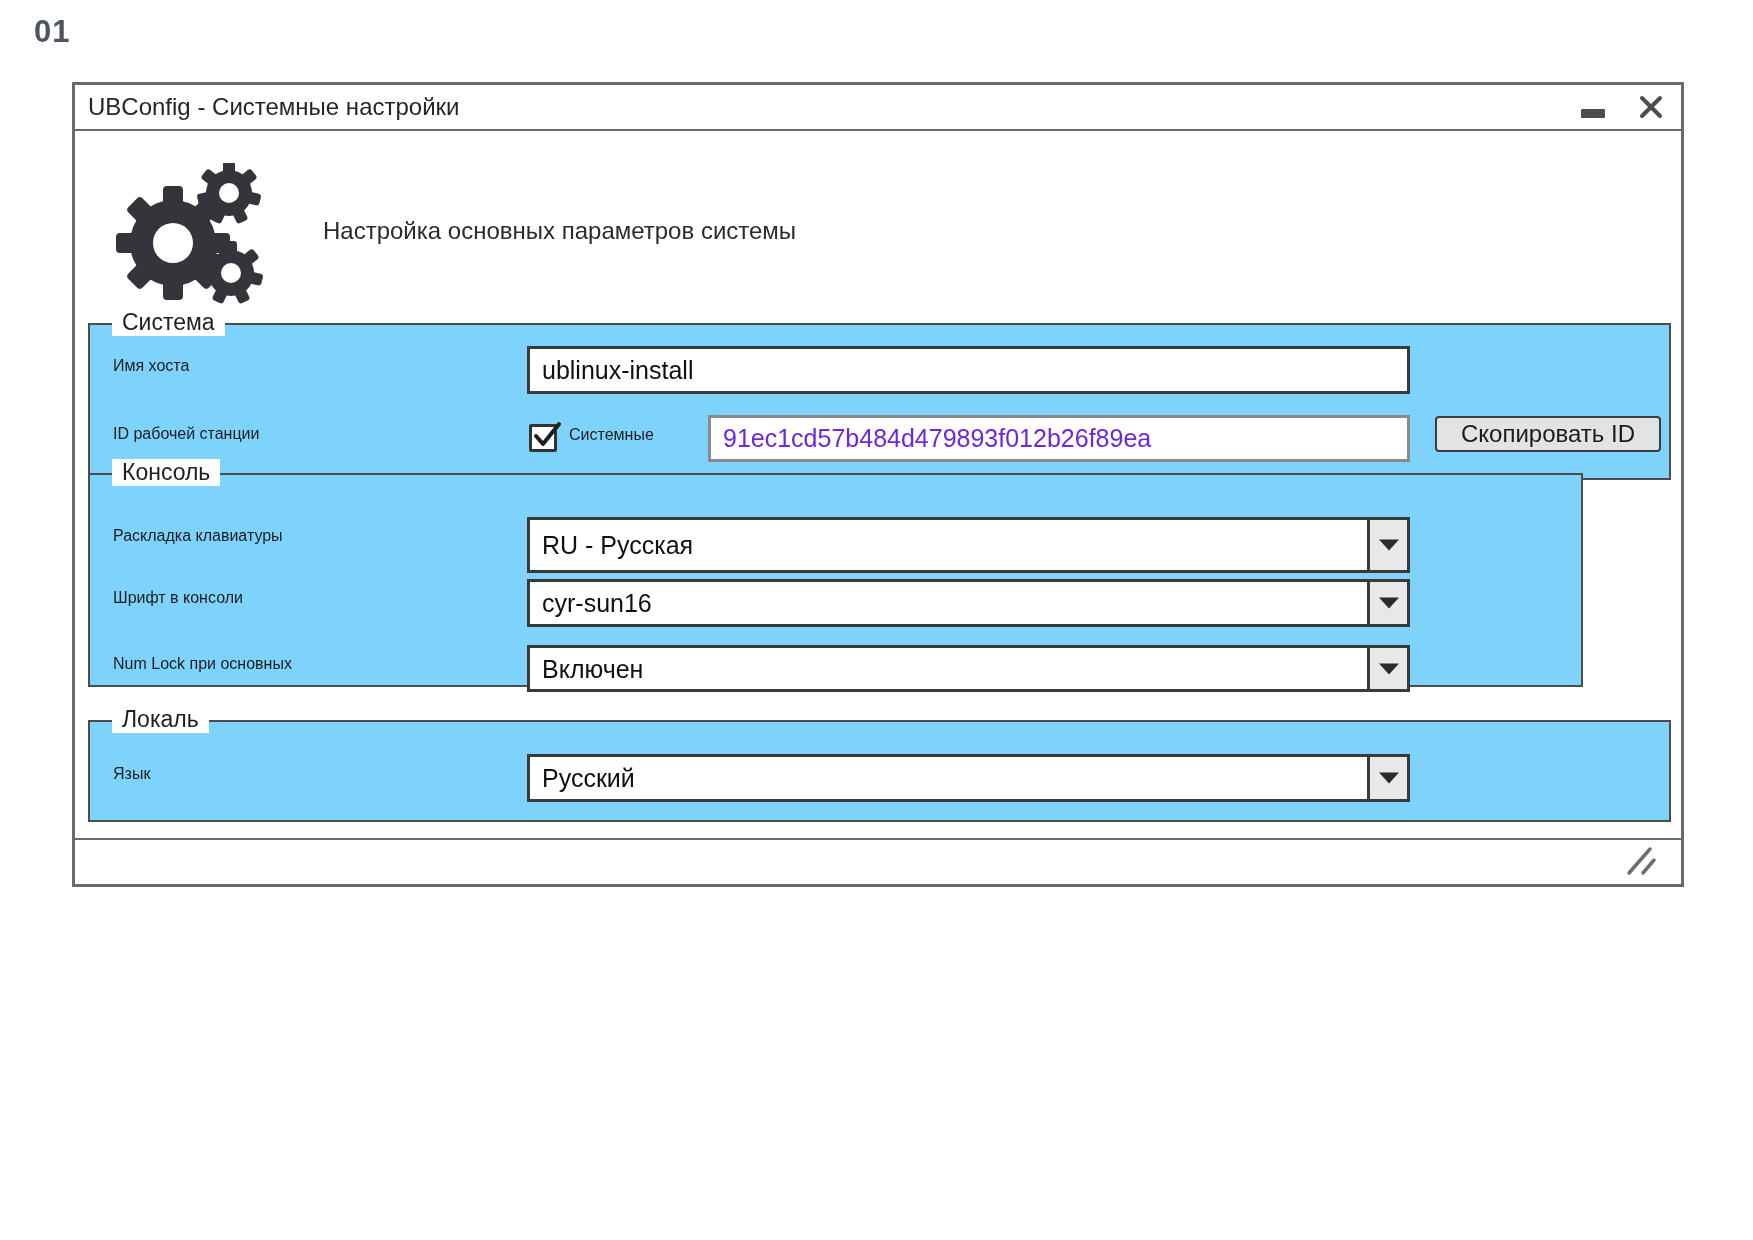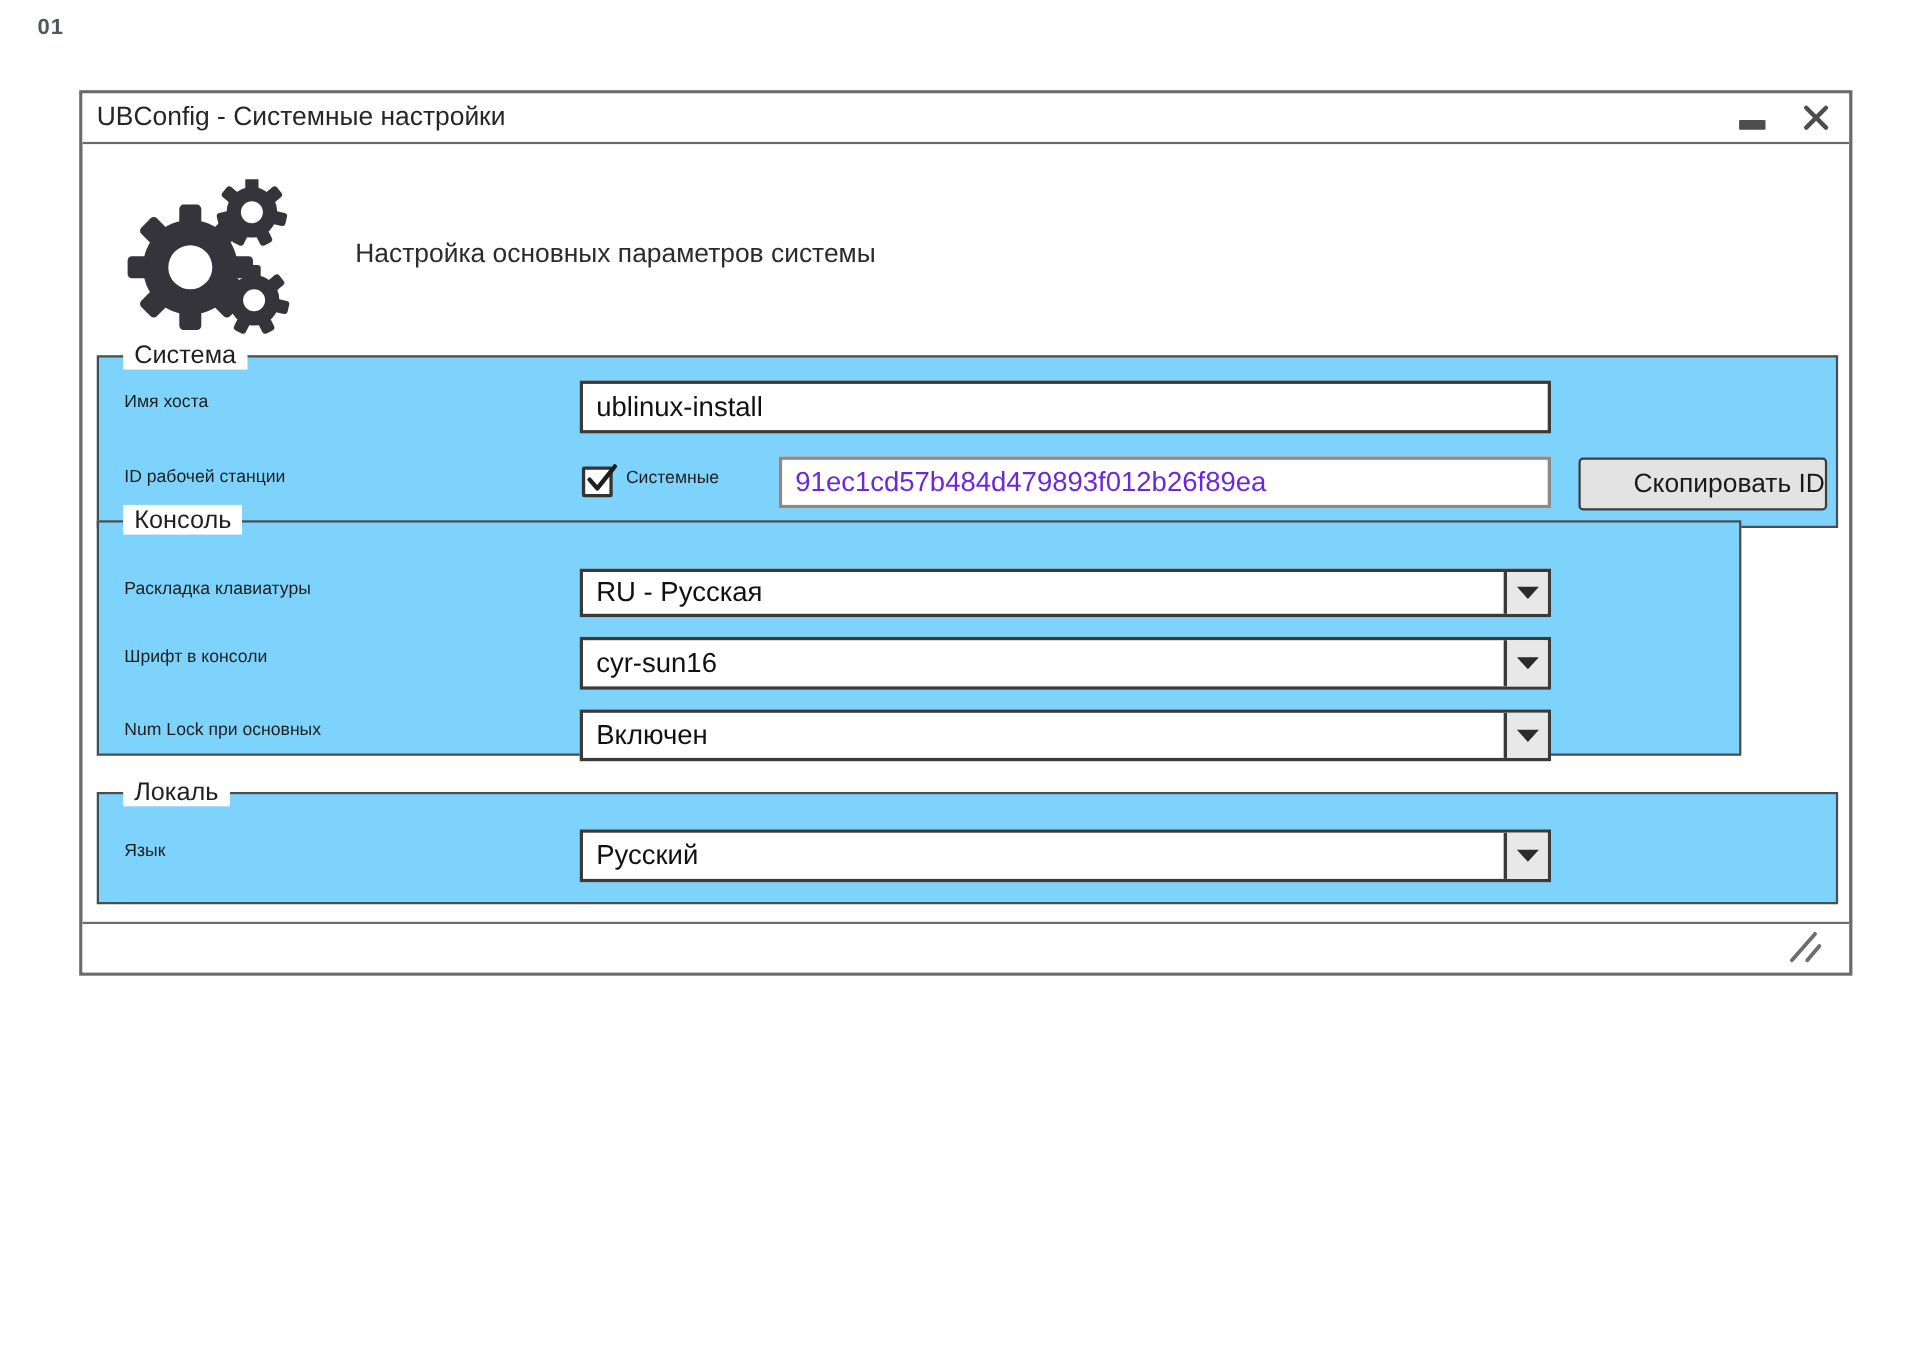--- a/index.html
+++ b/index.html
@@ -1,20 +1,20 @@
 <!DOCTYPE html>
 <html><head>
 <meta charset="utf-8">
 <style>
   * { margin: 0; padding: 0; box-sizing: border-box; }
   html, body { width: 1753px; height: 1240px; background: #ffffff; overflow: hidden;
     font-family: "Liberation Sans", sans-serif; }
   body { position: relative; }
 
-  .figure-label { position: absolute; left: 34px; top: 14px; font-size: 20px; font-weight: bold;
+  .figure-label { position: absolute; left: 34px; top: 14px; font-size: 31px; font-weight: bold;
     color: #4f555e; letter-spacing: 1px; }
 
   .win { position: absolute; left: 72px; top: 82px; width: 1612px; height: 805px;
     background: #ffffff; border: 3px solid #6a6a6a; }
 
   .titlebar { position: absolute; left: 0; top: 0; right: 0; height: 46px;
     border-bottom: 2px solid #6a6a6a; background: #ffffff; }
   .title-text { position: absolute; left: 13px; top: 8px; font-size: 24px; color: #262626; }
   .win-min { position: absolute; right: 76px; top: 24px; width: 24px; height: 9px;
     background: #4d4d4d; border-radius: 1px; cursor: pointer; }
@@ -121,27 +121,27 @@
   <div class="flabel" style="left:38px; top:272px;">Имя хоста</div>
   <input class="tinput" style="left: 452px; top: 261px; width: 883px; height: 48px;" value="ublinux-install">
   <div class="flabel" style="left:38px; top:340px;">ID рабочей станции</div>
   <div class="checkbox" style="left:454px; top:339px;">
     <svg width="34" height="34" viewBox="0 0 34 34">
       <polyline points="6,18 13,26 29,6" fill="none" stroke="#1e1e1e" stroke-width="4" stroke-linecap="round" stroke-linejoin="round"></polyline>
     </svg>
   </div>
   <div class="flabel" style="left:494px; top:341px;">Системные</div>
   <input class="tinput dim" style="left: 633px; top: 330px; width: 702px; height: 47px;" value="91ec1cd57b484d479893f012b26f89ea">
-  <button class="btn" style="left:1360px; top:331px; width:226px; height:48px;text-align:right;">Скопировать ID</button>
+  <button class="btn" style="left:1360px; top:331px; width:226px; height:36px;">Скопировать ID</button>
 
   <div class="group g-console">
     <span class="legend">Консоль</span>
   </div>
   <div class="flabel" style="left:38px; top:442px;">Раскладка клавиатуры</div>
-  <div class="combo" style="left:452px; top:432px; width:883px; height:44px;">
+  <div class="combo" style="left:452px; top:432px; width:883px; height:56px;">
     <span class="val">RU - Русская</span>
     <span class="arrow-btn">
       <svg width="22" height="13" viewBox="0 0 22 13">
           <polygon points="1,1 21,1 11,12" fill="#2b2b2b"></polygon>
         </svg>
     </span>
   </div>
   <div class="flabel" style="left:38px; top:504px;">Шрифт в консоли</div>
   <div class="combo" style="left:452px; top:494px; width:883px; height:48px;">
     <span class="val">cyr-sun16</span>

